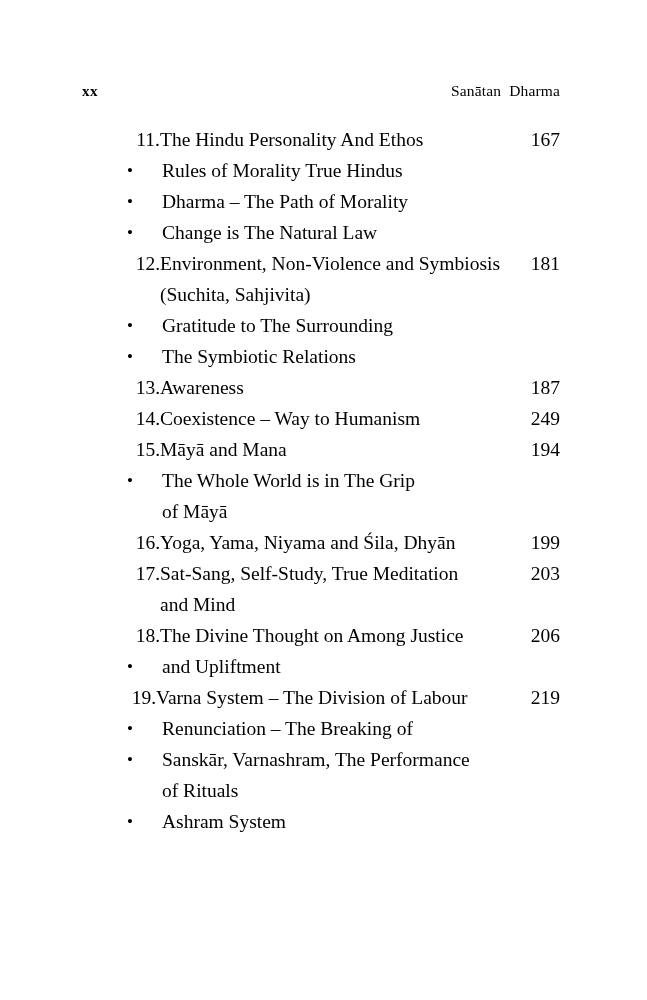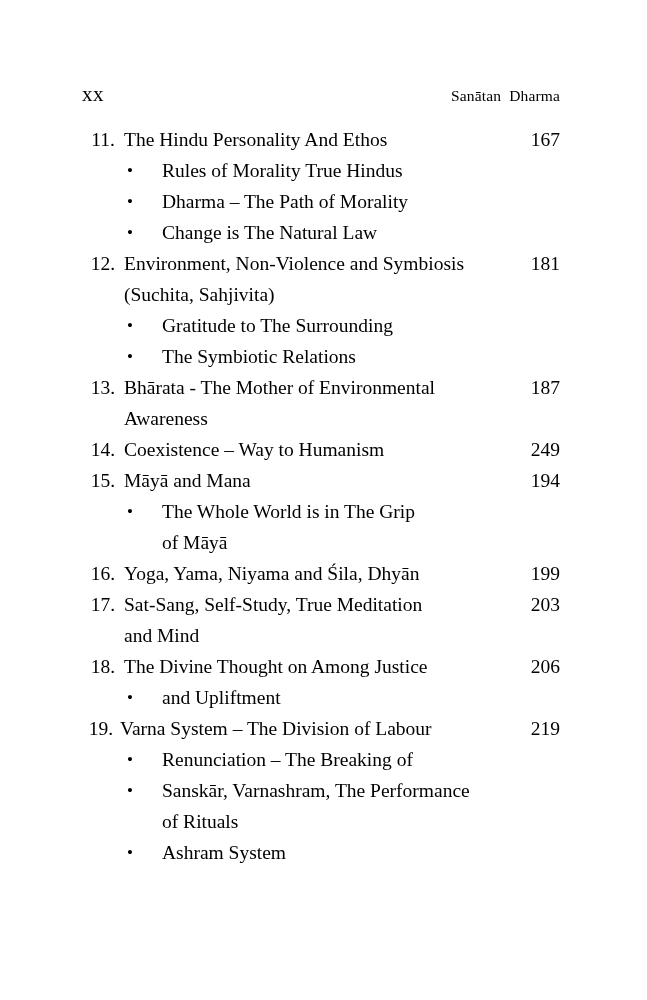--- a/index.html
+++ b/index.html
@@ -29,22 +29,23 @@
     right: 87px;
     top: 82px;
     height: 22px;
     display: flex;
     align-items: baseline;
     justify-content: space-between;
     font-size: 15.5px;
     letter-spacing: 0.2px;
   }
   .folio {
-    font-size: 21px;
+    font-size: 15px;
     letter-spacing: 0.6px;
+    font-weight: bold;
   }
   .head-title {
     font-size: 15.5px;
     letter-spacing: 0.15px;
     white-space: pre;
   }
 
   
   .toc {
     position: absolute;
@@ -61,22 +62,23 @@
 
   
   .chapter-row {
     display: flex;
     align-items: flex-start;
     width: 100%;
   }
   .chap-num {
     flex: 0 0 auto;
     width: 42px;
-    text-align: center;
+    text-align: right;
     white-space: pre;
+    margin-left: 36px;
   }
   .chap-num.tight {
     width: 38px;
   }
   .chap-title {
     flex: 1 1 auto;
     padding-right: 8px;
     font-family: Liberation Serif, serif;
   }
   .chap-title .cont {
@@ -151,21 +153,21 @@
           <span class="bullet-text"><span>Gratitude to The Surrounding</span></span>
         </div>
         <div class="bullet-row">
           <span class="bullet-mark">•</span>
           <span class="bullet-text"><span>The Symbiotic Relations</span></span>
         </div>
       </div>
       <div class="entry">
         <div class="chapter-row">
           <span class="chap-num">13.</span>
-          <span class="chap-title"><span>Bhārata - The Mother of Environmental</span><span class="cont">Awareness</span></span>
+          <span class="chap-title"><span class="cont">Awareness</span></span>
           <span class="chap-page">187</span>
         </div>
       </div>
       <div class="entry">
         <div class="chapter-row">
           <span class="chap-num">14.</span>
           <span class="chap-title"><span> Coexistence – Way to Humanism</span></span>
           <span class="chap-page">249</span>
         </div>
       </div>

